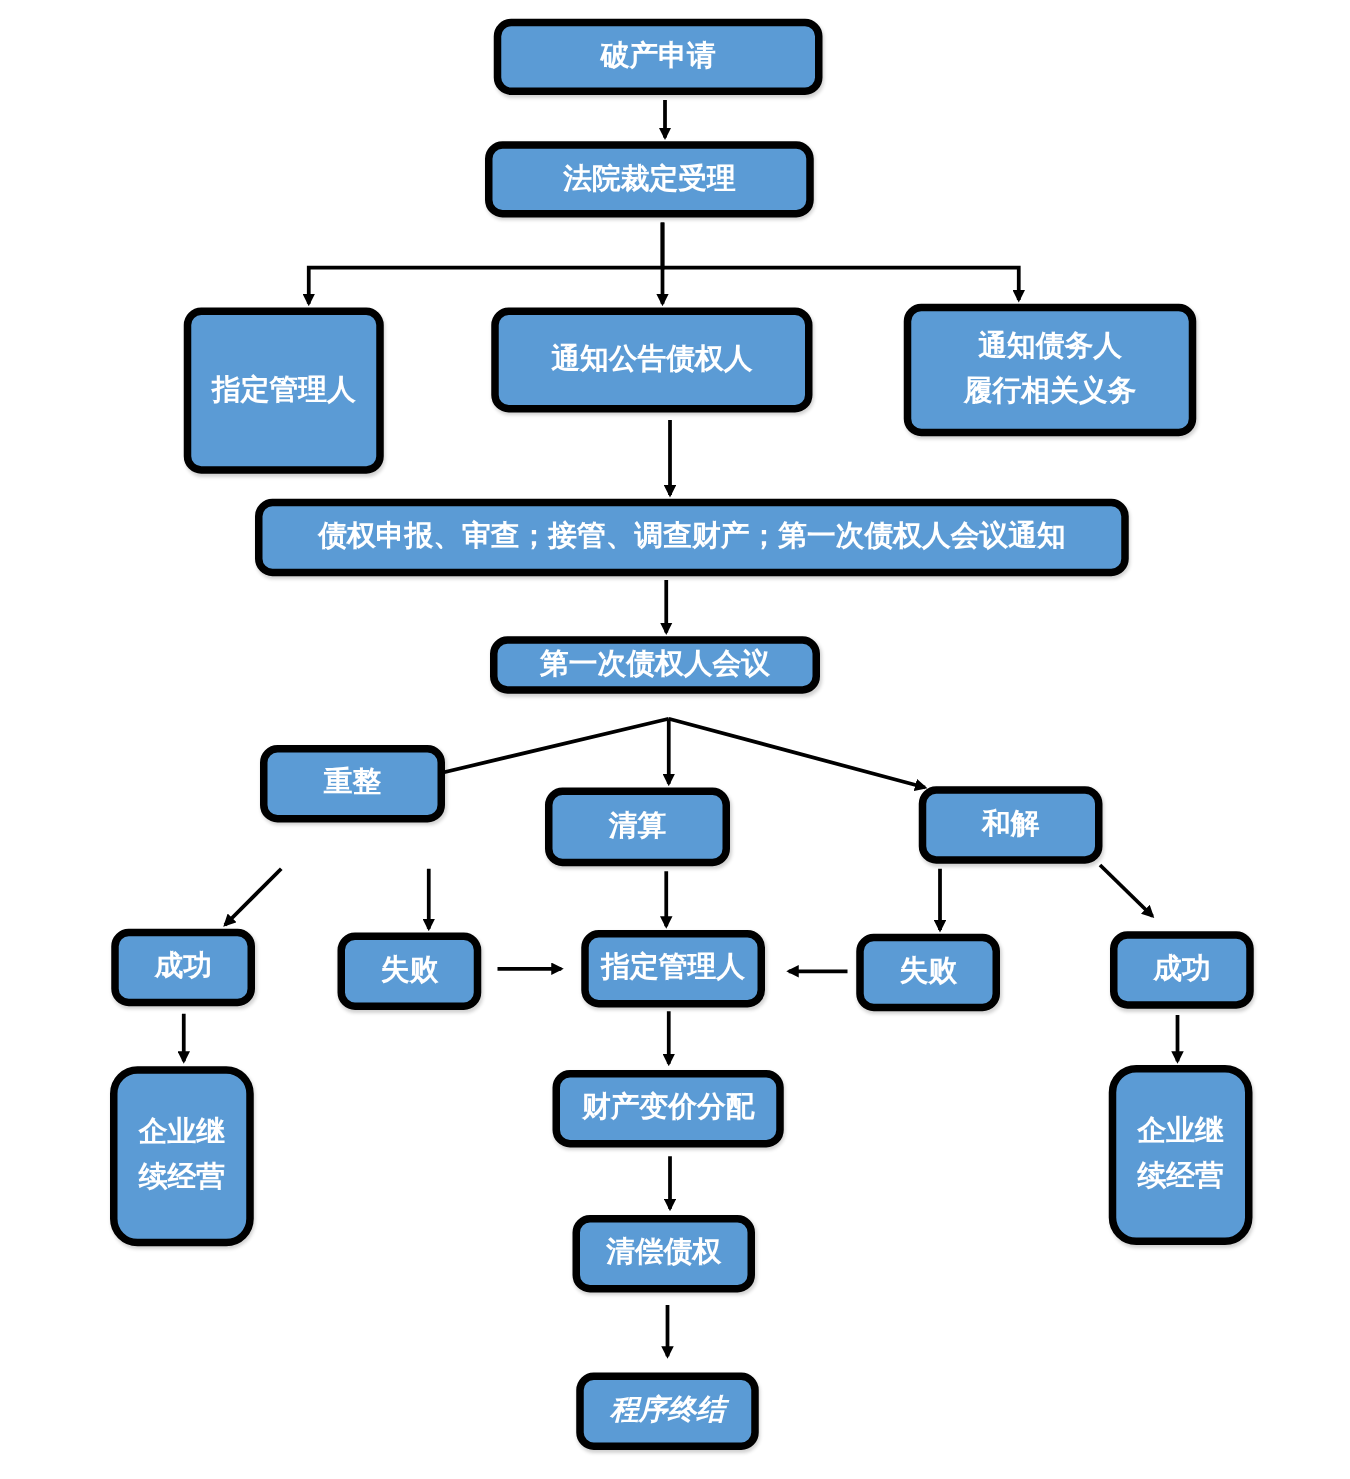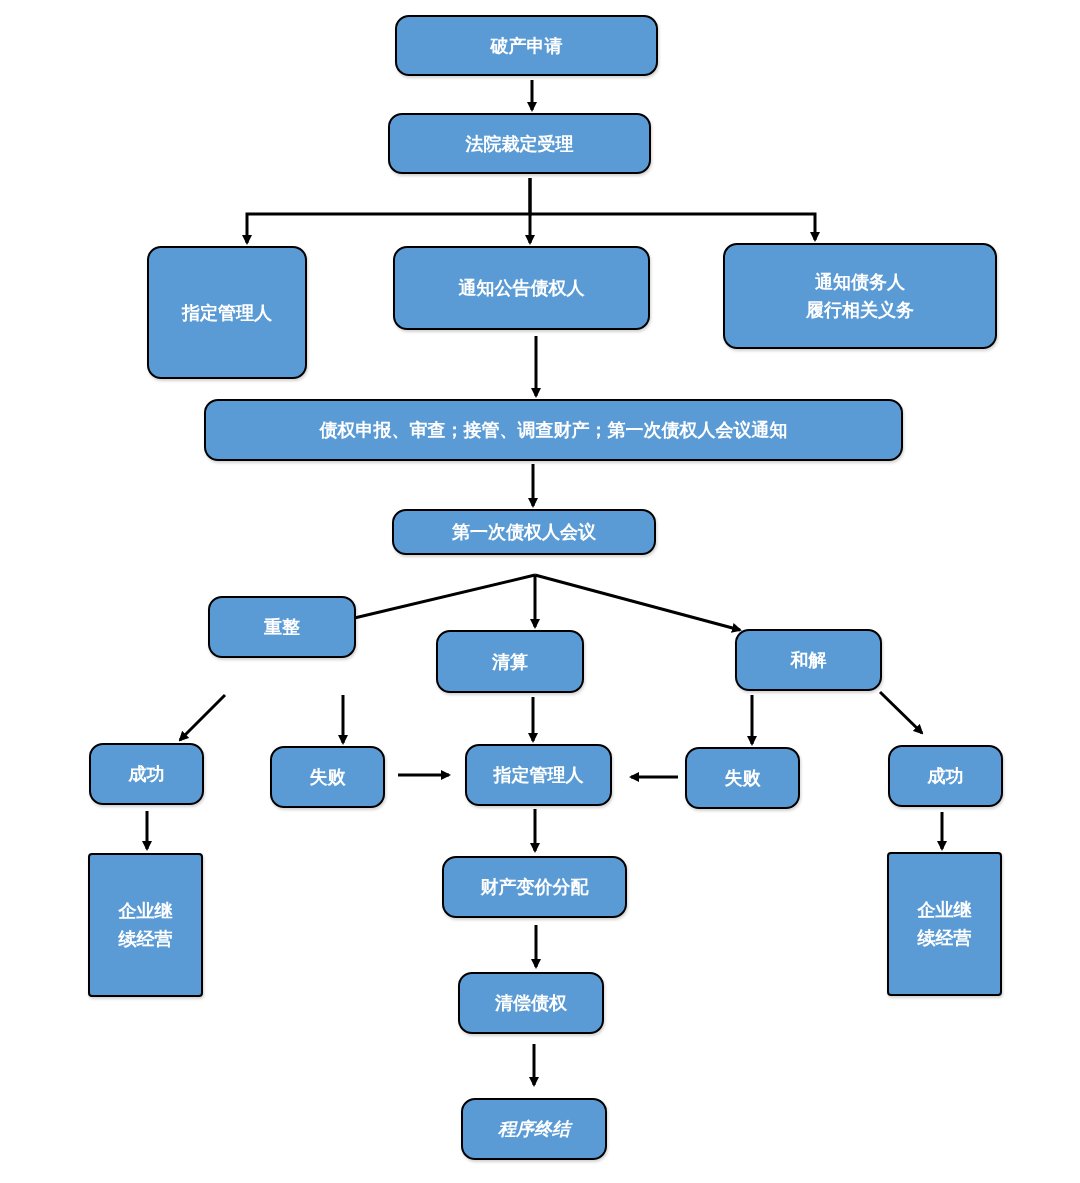--- a/index.html
+++ b/index.html
@@ -1,27 +1,27 @@
 <!DOCTYPE html>
 <html><head>
 <meta charset="utf-8">
 <style>
   html, body { margin: 0; padding: 0; background: #ffffff; }
   body { width: 1080px; height: 1183px; position: relative; overflow: hidden;
          font-family: "DejaVu Sans", "Liberation Sans", sans-serif; }
   #canvas { position: absolute; left: 0; top: 0; width: 1080px; height: 1183px; }
   .node {
     position: absolute; box-sizing: border-box;
-    background: #5b9bd5; border: 2px solid #000000; border-radius: 14px;
-    color: #ffffff; font-weight: bold; font-size: 18px; line-height: 1.55;
+    background: #5b9bd5; border: 6px solid #000000; border-radius: 14px;
+    color: #ffffff; font-weight: bold; font-size: 23px; line-height: 1.55;
     display: flex; align-items: center; justify-content: center; text-align: center;
     box-shadow: 1px 2px 3px rgba(0,0,0,0.18);
   }
   .node span { display: block; white-space: nowrap; }
-  .node.tall { border-radius: 4px; }
+  .node.tall { border-radius: 22px; }
   svg.edges { position: absolute; left: 0; top: 0; }
 </style>
 </head>
 <body>
 
 <div id="canvas">
   <svg class="edges" id="edges" width="1080" height="1183">
     <defs>
       <marker id="arrowhead" markerWidth="10" markerHeight="10" refX="8" refY="5" orient="auto" markerUnits="userSpaceOnUse">
         <path d="M0,0 L10,5 L0,10 Z" fill="#000"></path>
@@ -63,21 +63,21 @@
   <div class="node" style="left:147px;top:246px;width:160px;height:133px;">
       <div>
         <span>指定管理人</span>
       </div>
     </div>
   <div class="node" style="left:393px;top:246px;width:257px;height:84px;">
       <div>
         <span>通知公告债权人</span>
       </div>
     </div>
-  <div class="node" style="left:723px;top:243px;width:274px;height:106px;">
+  <div class="node" style="left:723px;top:243px;width:234px;height:106px;">
       <div>
         <span>通知债务人</span>
         <span>履行相关义务</span>
       </div>
     </div>
   <div class="node" style="left:204px;top:399px;width:699px;height:62px;">
       <div>
         <span>债权申报、审查；接管、调查财产；第一次债权人会议通知</span>
       </div>
     </div>

